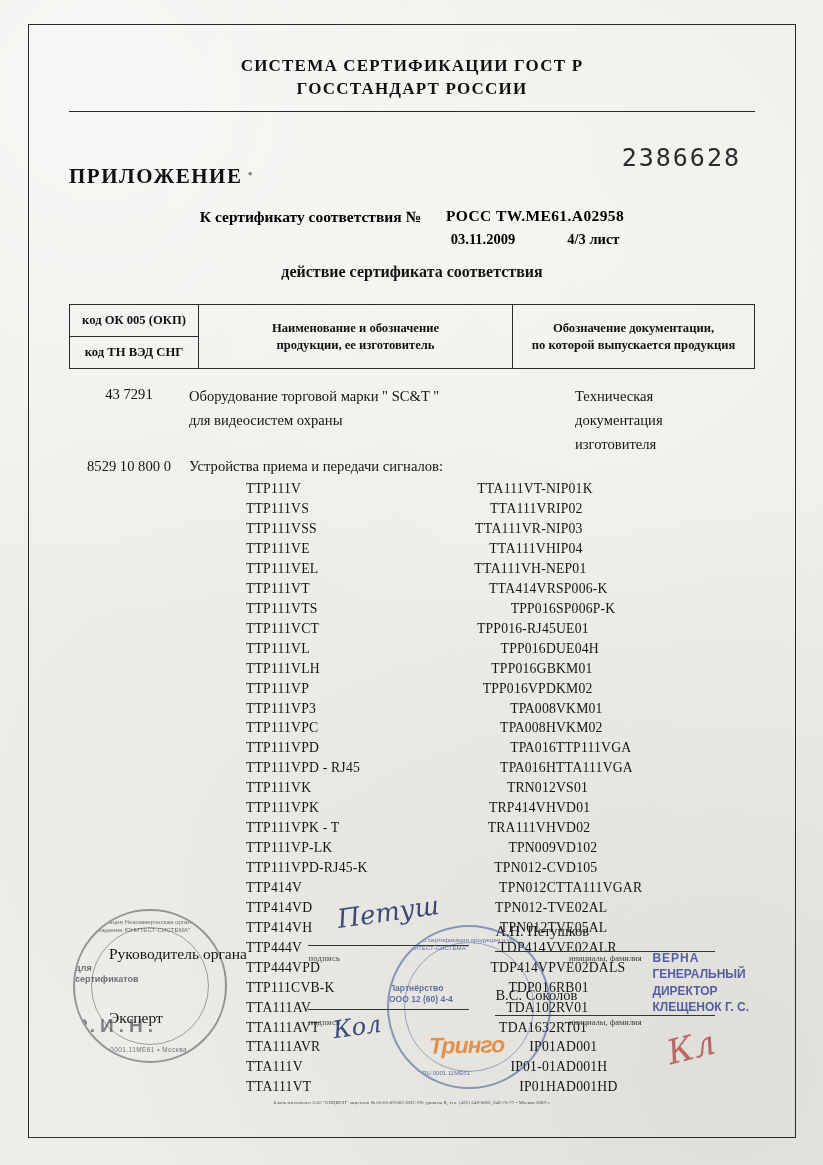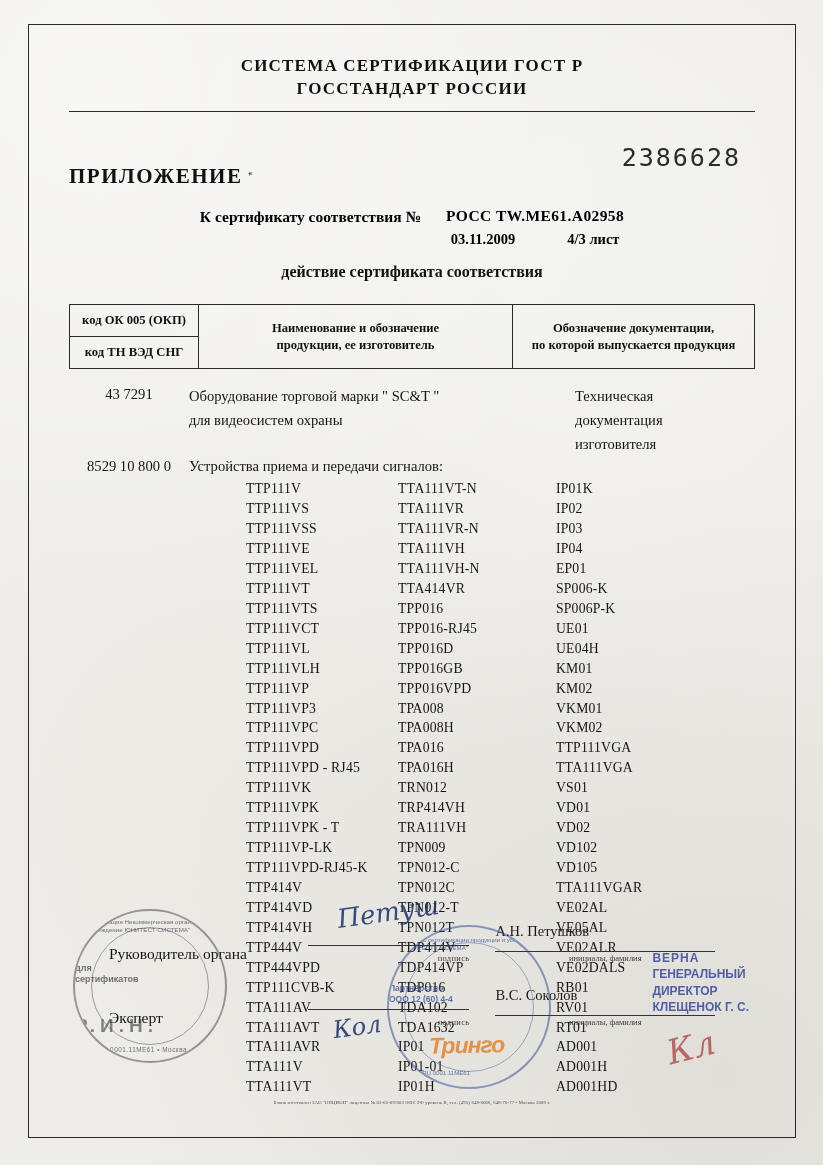--- a/index.html
+++ b/index.html
@@ -172,21 +172,21 @@
     margin-top: 4px;
     display: flex;
     padding-left: 177px;
     font-size: 13.7px;
     letter-spacing: .2px;
   }
   .lists .col {
     line-height: 1.455;
   }
   .lists .col.a { width: 152px; }
-  .lists .col.b { width: 158px; }
+  .lists .col.b { width: 158px; text-align: right; }
   .lists .col.c { width: 160px; }
   
   .signs {
     position: absolute;
     left: 40px;
     right: 40px;
     bottom: 60px;
   }
   .sigrow {
     display: flex;
@@ -202,21 +202,21 @@
   }
   .sigline {
     width: 176px;
     position: relative;
   }
   .sigline .ln {
     border-bottom: 1px solid #333;
     height: 1px;
   }
   .sigline .cap {
-    text-align: right;
+    text-align: left;
     font-size: 8.5px;
     color: #3a3a3a;
     letter-spacing: .3px;
     margin-top: 7px;
   }
   .nameline {
     width: 240px;
     margin-left: 26px;
     position: relative;
   }

